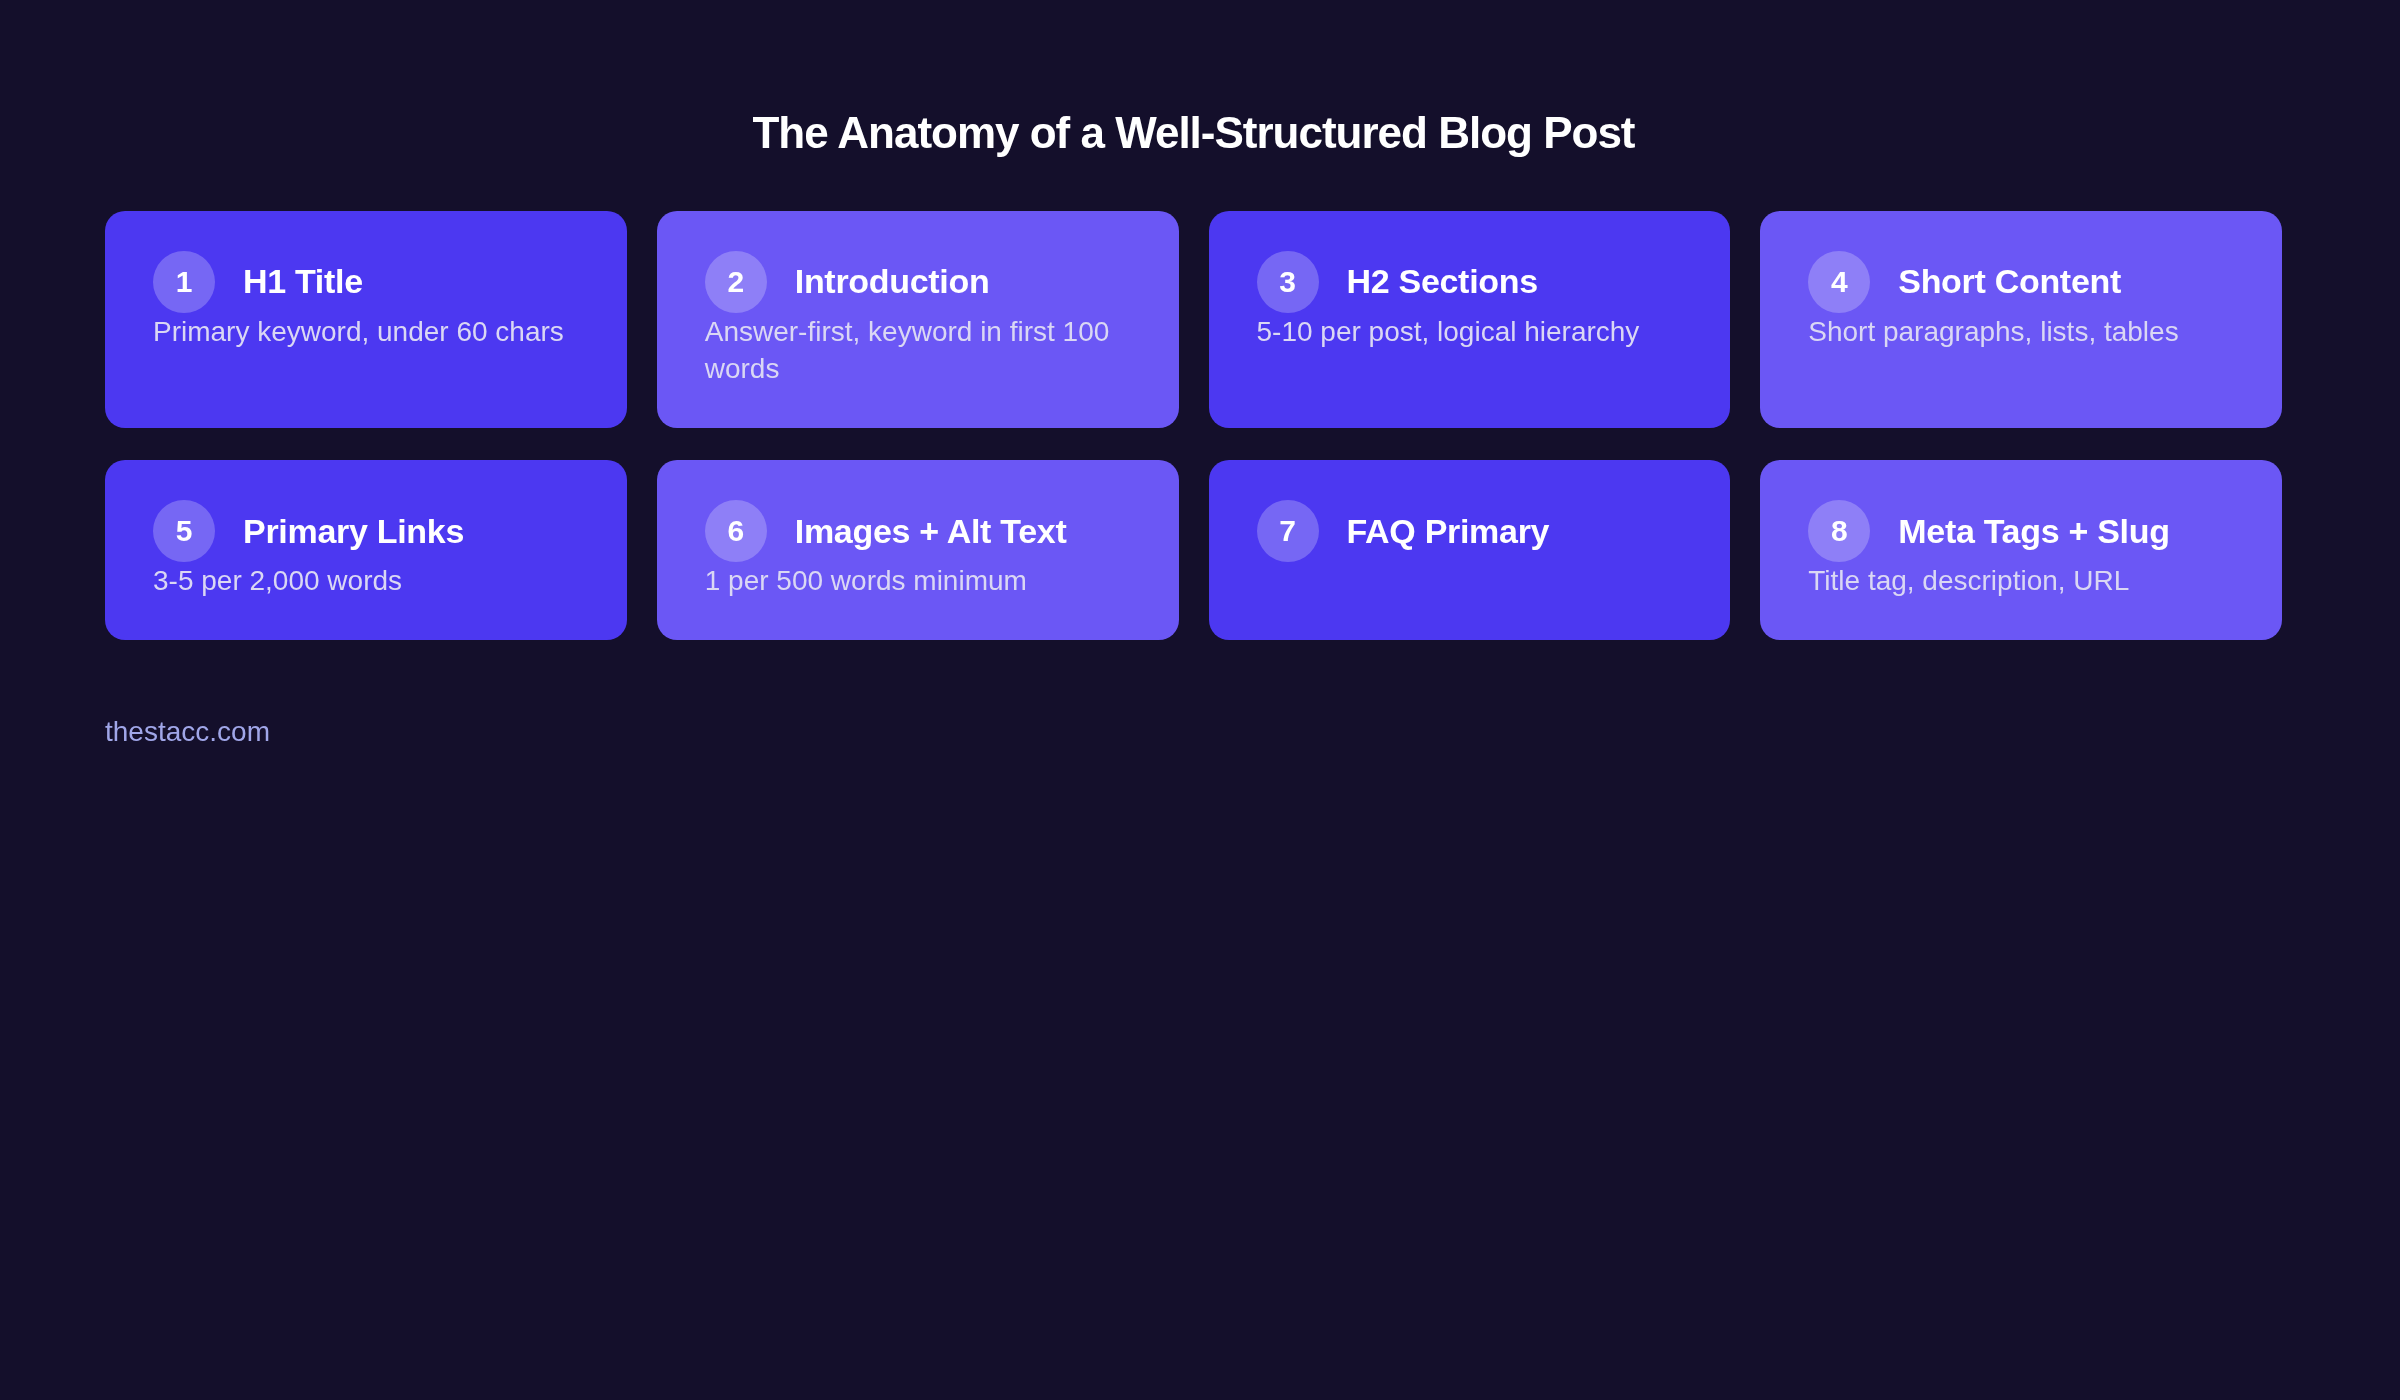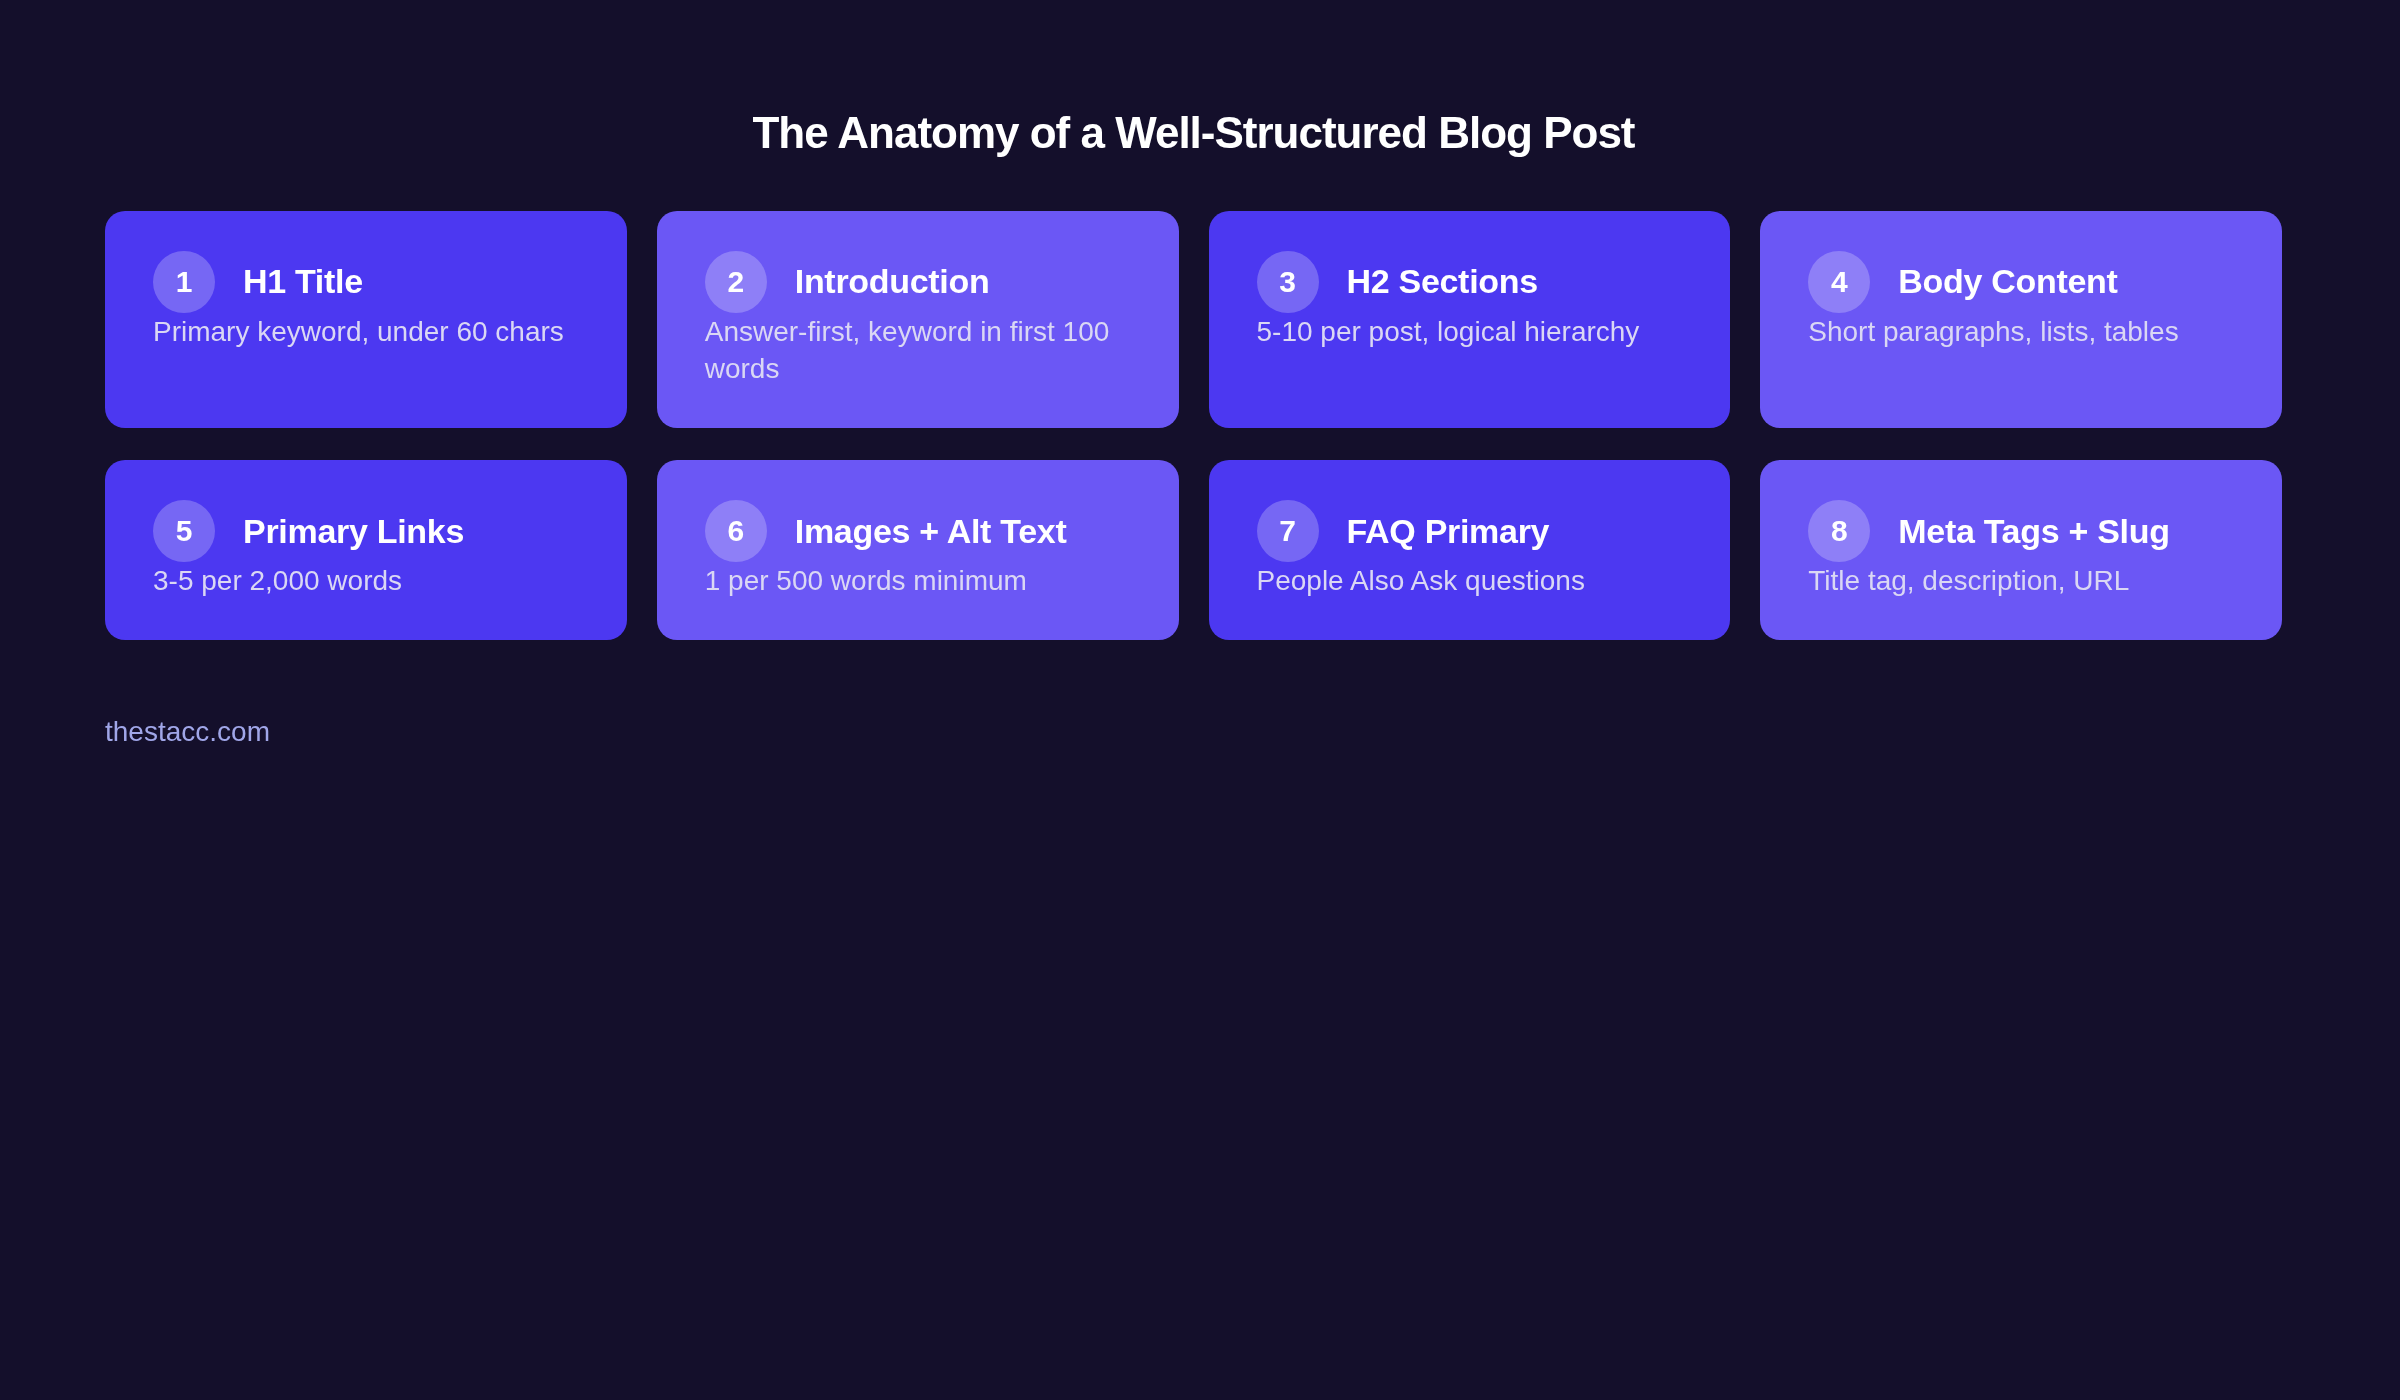--- a/index.html
+++ b/index.html
@@ -113,21 +113,21 @@
     <div class="card-header">
       <div class="number-badge">3</div>
       <div class="card-title">H2 Sections</div>
     </div>
     <div class="card-description">5-10 per post, logical hierarchy</div>
   </div>
 
   <div class="card light">
     <div class="card-header">
       <div class="number-badge">4</div>
-      <div class="card-title">Body Content</div>
+      <div class="card-title">Short Content</div>
     </div>
     <div class="card-description">Short paragraphs, lists, tables</div>
   </div>
 
   <div class="card dark">
     <div class="card-header">
       <div class="number-badge">5</div>
       <div class="card-title">Primary Links</div>
     </div>
     <div class="card-description">3-5 per 2,000 words</div>
@@ -139,21 +139,20 @@
       <div class="card-title">Images + Alt Text</div>
     </div>
     <div class="card-description">1 per 500 words minimum</div>
   </div>
 
   <div class="card dark">
     <div class="card-header">
       <div class="number-badge">7</div>
       <div class="card-title">FAQ Primary</div>
     </div>
-    <div class="card-description">People Also Ask questions</div>
   </div>
 
   <div class="card light">
     <div class="card-header">
       <div class="number-badge">8</div>
       <div class="card-title">Meta Tags + Slug</div>
     </div>
     <div class="card-description">Title tag, description, URL</div>
   </div>
 </div>

